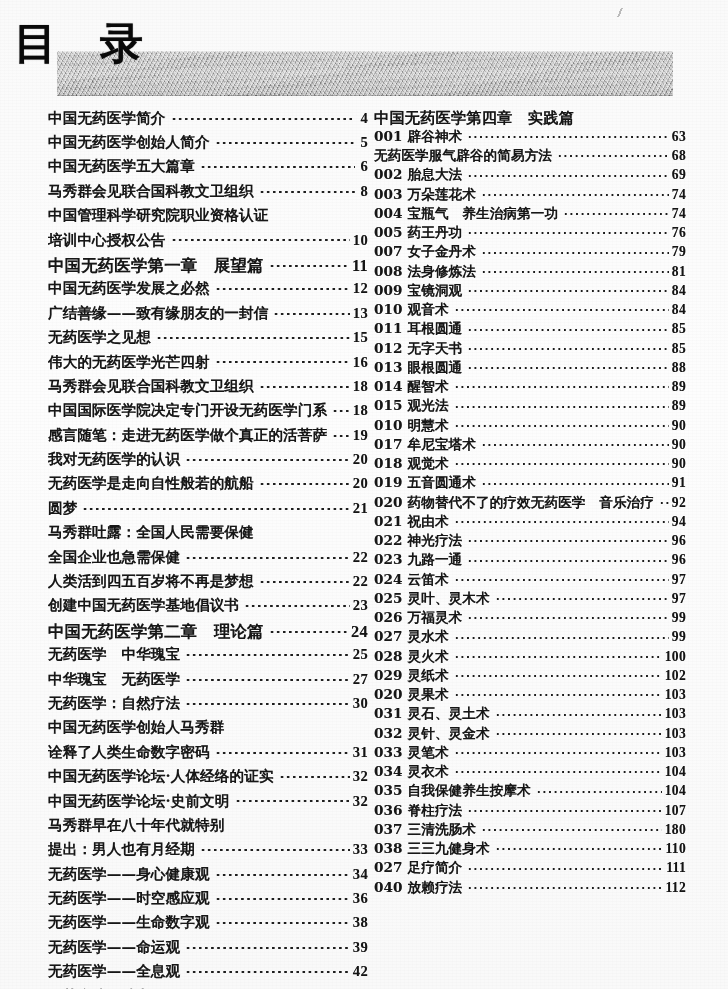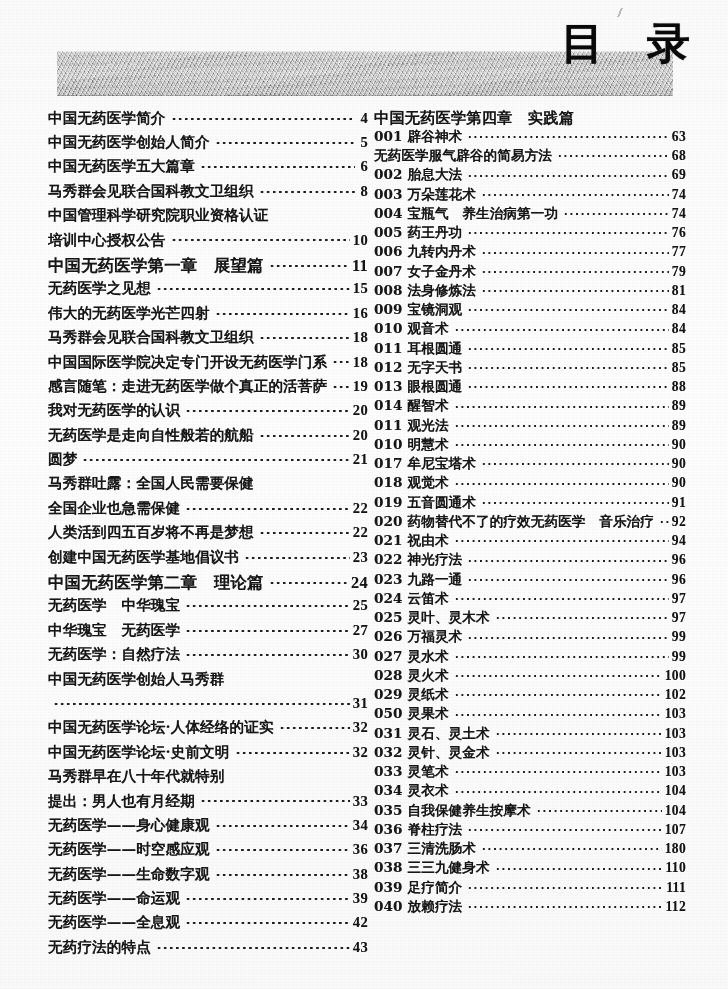--- a/index.html
+++ b/index.html
@@ -58,21 +58,21 @@
       radial-gradient(circle at 55% 25%, rgba(0,0,0,.09) 0 1px, transparent 1px),
       radial-gradient(circle at 73% 62%, rgba(255,255,255,.40) 0 1px, transparent 1px),
       radial-gradient(circle at 88% 35%, rgba(0,0,0,.10) 0 1px, transparent 1px),
       radial-gradient(circle at 44% 85%, rgba(0,0,0,.07) 0 1px, transparent 1px);
     background-size: 17px 13px, 23px 19px, 13px 11px, 29px 17px, 19px 23px, 11px 15px;
     opacity:.85;
   }
   .header-title{
     position:absolute;
     left:0; top:22px; width:704px;
-    text-align:right;
+    text-align:left;
     font-family:"DejaVu Serif","Liberation Serif",serif;
     font-weight:700;
     font-size:43px;
     letter-spacing:14px;
     text-indent:14px;
     line-height:1;
     color:#0a0a0a;
     text-shadow: 0 0 1px rgba(0,0,0,.55);
     white-space:pre;
   }
@@ -200,20 +200,30 @@
           <span class="title">培训中心授权公告</span>
           <span class="dots"></span>
           <span class="page-no">10</span>
         </div>
         <div class="toc-line chapter">
           <span class="title">中国无药医学第一章　展望篇</span>
           <span class="dots"></span>
           <span class="page-no">11</span>
         </div>
         <div class="toc-line">
+          <span class="title">中国无药医学发展之必然</span>
+          <span class="dots"></span>
+          <span class="page-no">12</span>
+        </div>
+        <div class="toc-line">
+          <span class="title">广结善缘——致有缘朋友的一封信</span>
+          <span class="dots"></span>
+          <span class="page-no">13</span>
+        </div>
+        <div class="toc-line">
           <span class="title">无药医学之见想</span>
           <span class="dots"></span>
           <span class="page-no">15</span>
         </div>
         <div class="toc-line">
           <span class="title">伟大的无药医学光芒四射</span>
           <span class="dots"></span>
           <span class="page-no">16</span>
         </div>
         <div class="toc-line">
@@ -285,20 +295,21 @@
           <span class="title">无药医学：自然疗法</span>
           <span class="dots"></span>
           <span class="page-no">30</span>
         </div>
         <div class="toc-line nodots">
           <span class="title">中国无药医学创始人马秀群</span>
           <span class="dots"></span>
           <span class="page-no"></span>
         </div>
         <div class="toc-line">
+          <span class="title">诠释了人类生命数字密码</span>
           <span class="dots"></span>
           <span class="page-no">31</span>
         </div>
         <div class="toc-line">
           <span class="title">中国无药医学论坛·人体经络的证实</span>
           <span class="dots"></span>
           <span class="page-no">32</span>
         </div>
         <div class="toc-line">
           <span class="title">中国无药医学论坛·史前文明</span>
@@ -376,25 +387,20 @@
           <span class="title">004 宝瓶气　养生治病第一功</span>
           <span class="dots"></span>
           <span class="page-no">74</span>
         </div>
         <div class="toc-line">
           <span class="title">005 药王丹功</span>
           <span class="dots"></span>
           <span class="page-no">76</span>
         </div>
         <div class="toc-line">
-          <span class="title">006 九转内丹术</span>
-          <span class="dots"></span>
-          <span class="page-no">77</span>
-        </div>
-        <div class="toc-line">
           <span class="title">007 女子金丹术</span>
           <span class="dots"></span>
           <span class="page-no">79</span>
         </div>
         <div class="toc-line">
           <span class="title">008 法身修炼法</span>
           <span class="dots"></span>
           <span class="page-no">81</span>
         </div>
         <div class="toc-line">
@@ -421,21 +427,21 @@
           <span class="title">013 眼根圆通</span>
           <span class="dots"></span>
           <span class="page-no">88</span>
         </div>
         <div class="toc-line">
           <span class="title">014 醒智术</span>
           <span class="dots"></span>
           <span class="page-no">89</span>
         </div>
         <div class="toc-line">
-          <span class="title">011 观光法</span>
+          <span class="title">015 观光法</span>
           <span class="dots"></span>
           <span class="page-no">89</span>
         </div>
         <div class="toc-line">
           <span class="title">010 明慧术</span>
           <span class="dots"></span>
           <span class="page-no">90</span>
         </div>
         <div class="toc-line">
           <span class="title">017 牟尼宝塔术</span>
@@ -496,21 +502,21 @@
           <span class="title">028 灵火术</span>
           <span class="dots"></span>
           <span class="page-no">100</span>
         </div>
         <div class="toc-line">
           <span class="title">029 灵纸术</span>
           <span class="dots"></span>
           <span class="page-no">102</span>
         </div>
         <div class="toc-line">
-          <span class="title">050 灵果术</span>
+          <span class="title">020 灵果术</span>
           <span class="dots"></span>
           <span class="page-no">103</span>
         </div>
         <div class="toc-line">
           <span class="title">031 灵石、灵土术</span>
           <span class="dots"></span>
           <span class="page-no">103</span>
         </div>
         <div class="toc-line">
           <span class="title">032 灵针、灵金术</span>
@@ -541,21 +547,21 @@
           <span class="title">037 三清洗肠术</span>
           <span class="dots"></span>
           <span class="page-no">180</span>
         </div>
         <div class="toc-line">
           <span class="title">038 三三九健身术</span>
           <span class="dots"></span>
           <span class="page-no">110</span>
         </div>
         <div class="toc-line">
-          <span class="title">039 足疗简介</span>
+          <span class="title">027 足疗简介</span>
           <span class="dots"></span>
           <span class="page-no">111</span>
         </div>
         <div class="toc-line">
           <span class="title">040 放赖疗法</span>
           <span class="dots"></span>
           <span class="page-no">112</span>
         </div>
       </div>
 

